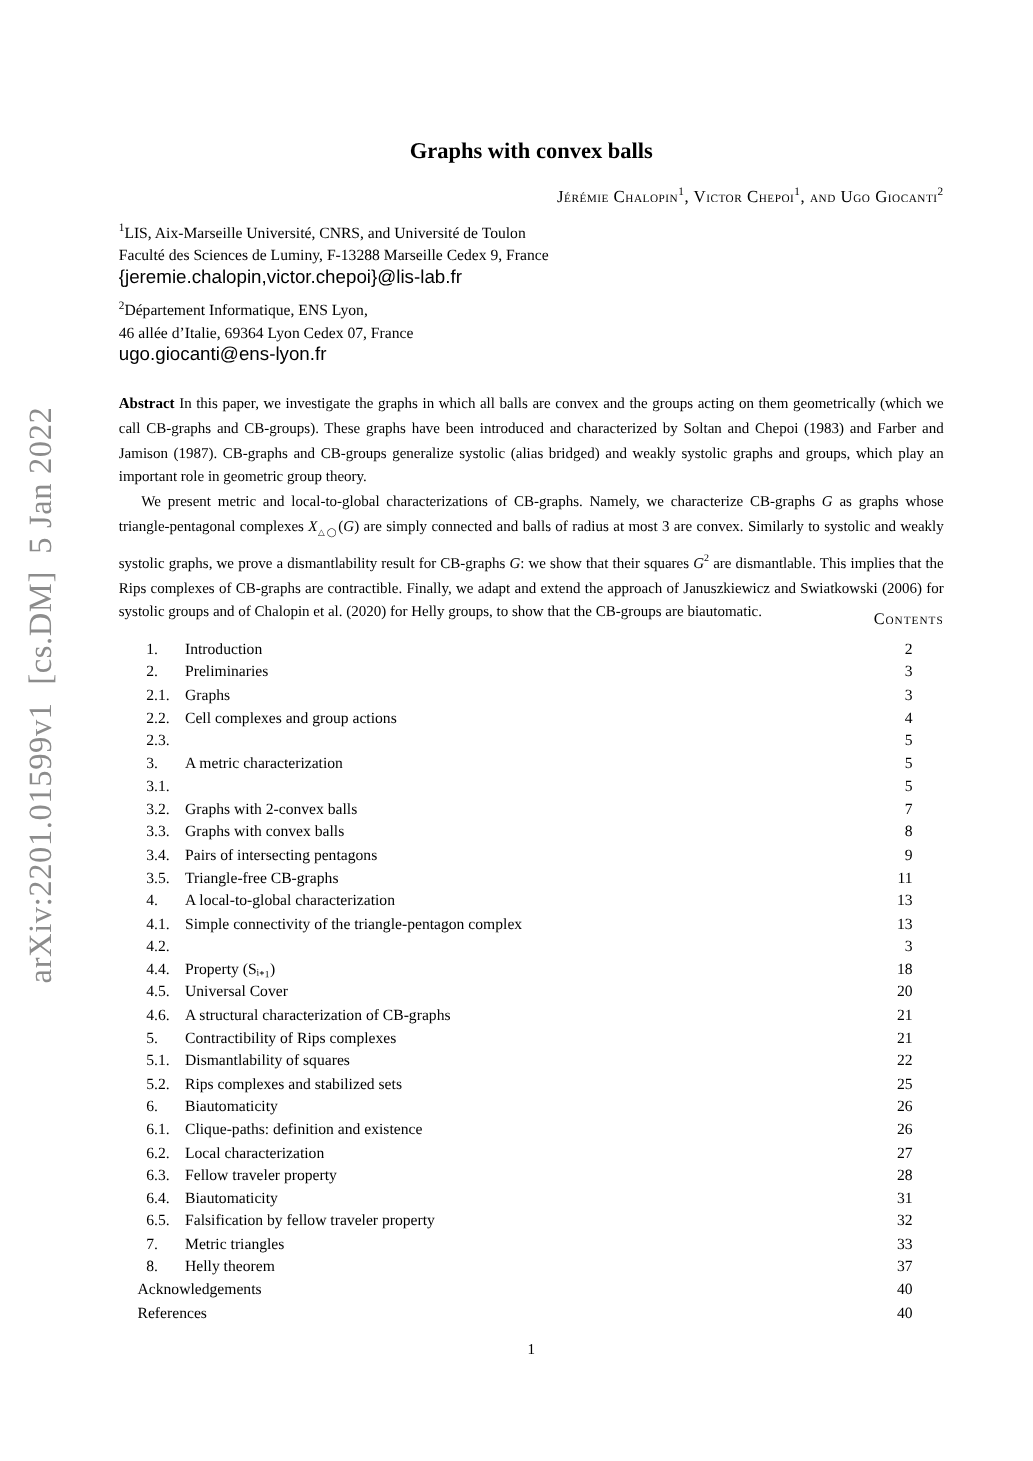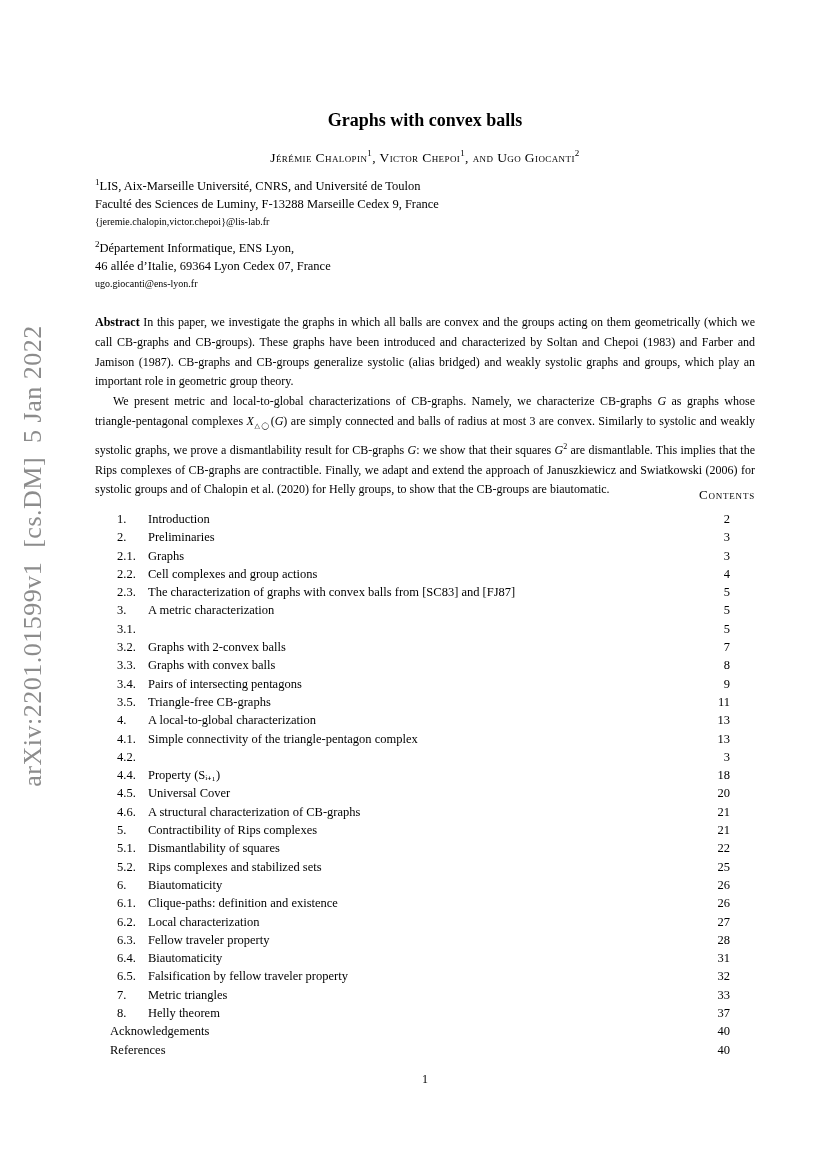--- a/index.html
+++ b/index.html
@@ -24,31 +24,31 @@
     letter-spacing:0.5px;
   }
   .content { position:absolute; left:95px; top:0; width:660px; }
 
   .title {
     position:absolute; top:110px; left:0; width:660px;
     text-align:center; font-size:18px; font-weight:bold;
   }
   .authors {
     position:absolute; top:148px; left:0; width:660px;
-    text-align:center; font-size:13.5px;
+    text-align:right; font-size:13.5px;
     font-variant:small-caps; letter-spacing:0.4px;
   }
   .authors sup, .affil sup { font-size:9px; }
   .affil {
     position:absolute; left:0; width:660px;
     text-align:left; font-size:12.5px; line-height:17.5px;
   }
   .affil1 { top:174px; }
   .affil2 { top:236px; }
-  .email { font-family:Liberation Serif, serif; font-size:10px; }
+  .email { font-family:Liberation Sans, sans-serif; font-size:15px; }
 
   .abstract {
     position:absolute; top:313px; left:0; width:660px;
     font-size:12px; line-height:19.8px; text-align:justify;
   }
   .abstract .para2 { text-indent:18px; margin-top:0; }
   .abstract p { margin:0; }
   .abs-label { font-weight:bold; }
   .var { font-style:italic; }
   .fsub { font-size:7px; vertical-align:-3px; letter-spacing:1px; }
@@ -126,21 +126,20 @@
     <span class="toc-page">3</span>
   </div>
         <div class="toc-row">
     <span class="toc-num">2.2.</span>
     <span class="toc-label">Cell complexes and group actions</span>
     <span class="toc-fill"></span>
     <span class="toc-page">4</span>
   </div>
         <div class="toc-row">
     <span class="toc-num">2.3.</span>
-    <span class="toc-label">The characterization of graphs with convex balls from [SC83] and [FJ87]</span>
     <span class="toc-fill"></span>
     <span class="toc-page">5</span>
   </div>
         <div class="toc-row">
     <span class="toc-num">3.</span>
     <span class="toc-label">A metric characterization</span>
     <span class="toc-fill"></span>
     <span class="toc-page">5</span>
   </div>
         <div class="toc-row">

